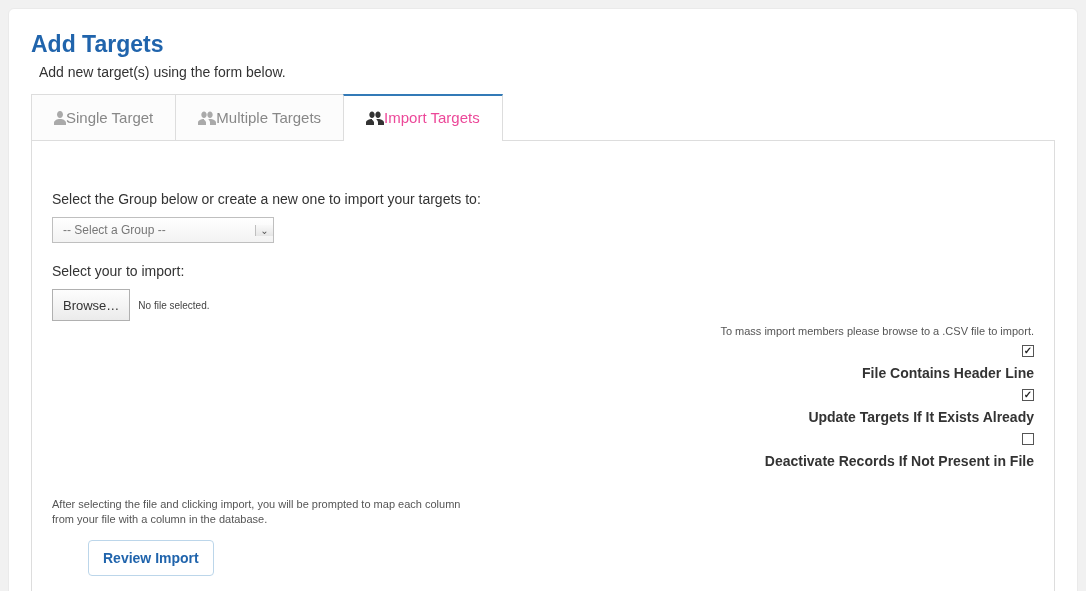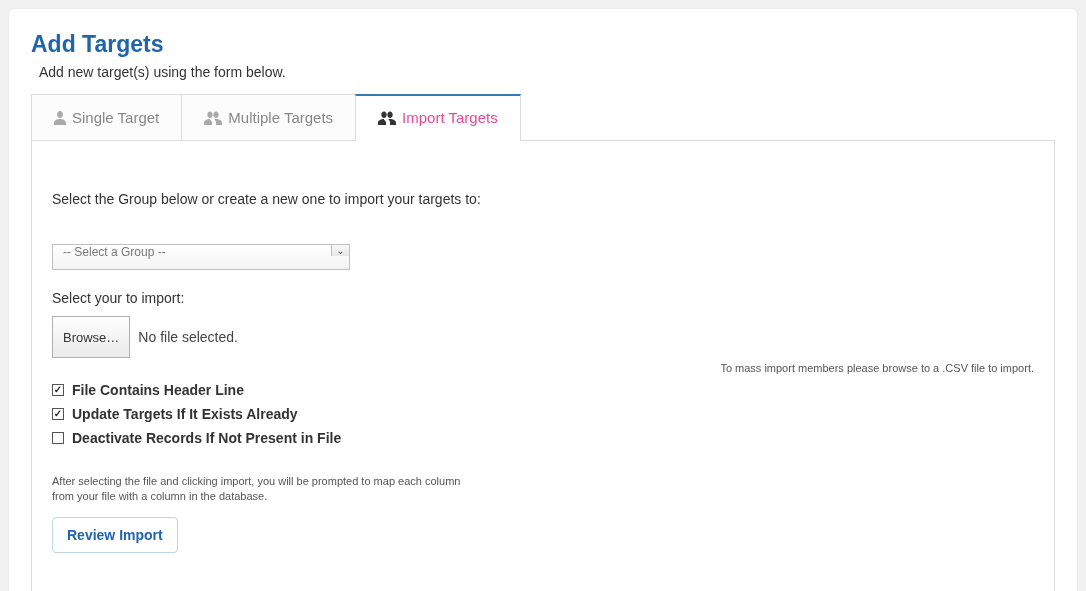--- a/index.html
+++ b/index.html
@@ -32,21 +32,21 @@
   .tabs {
     display: flex;
     border-bottom: 1px solid #ddd;
     margin-bottom: -1px;
     position: relative;
     z-index: 2;
   }
   .tab {
     display: flex;
     align-items: center;
-    gap: 6px;
+    gap: 0;
     padding: 14px 22px;
     border: 1px solid #ddd;
     border-bottom: none;
     background: #fff;
     color: #888;
     font-size: 15px;
     cursor: pointer;
     position: relative;
     margin-right: -1px;
   }
@@ -81,27 +81,26 @@
   .field-label {
     font-size: 14px;
     color: #333;
     margin-bottom: 10px;
     margin-top: 20px;
   }
   .field-label.first { margin-top: 24px; }
 
   .select-wrap {
     display: inline-flex;
-    align-items: flex-start;
+    align-items: center;
     border: 1px solid #bfbfbf;
     background: linear-gradient(#fff,#f3f3f3);
-    width: 298px;
+    width: 222px;
     height: 26px;
     font-size: 12px;
-    margin-top: 27px;
   }
   .select-text {
     flex: 1;
     padding: 0 10px;
     color: #777;
     display: flex;
     align-items: center;
   }
   .select-arrow {
     width: 18px;
@@ -120,37 +119,38 @@
     gap: 8px;
     margin-bottom: 4px;
   }
   .browse-btn {
     border: 1px solid #b0b0b0;
     background: linear-gradient(#fdfdfd,#ebebeb);
     padding: 2px 10px;
     font-size: 13px;
     cursor: pointer;
     color: #333;
-    height: 42px;
+    height: 32px;
   }
   .file-status {
-    font-size: 14px;
+    font-size: 10px;
     color: #444;
   }
   .hint {
     font-size: 11px;
     color: #555;
     margin-bottom: 6px;
     text-align: right;
   }
   .cb-row {
     display: flex;
-    align-items: center;
+    align-items: flex-end;
     gap: 8px;
     margin-top: 8px;
+    flex-direction: column;
   }
   .cb {
     width: 12px;
     height: 12px;
     border: 1px solid #555;
     display: flex;
     align-items: center;
     justify-content: center;
     cursor: pointer;
     font-size: 10px;
@@ -178,20 +178,21 @@
   .review-btn {
     margin-top: 12px;
     border: 1px solid #bcd6ea;
     background: #fff;
     color: #2064ac;
     font-weight: 700;
     padding: 9px 14px;
     font-size: 14px;
     border-radius: 4px;
     cursor: pointer;
+    margin-left: 36px;
   }
 </style>
 </head>
 <body>
 
 <div class="page">
 
   <div class="page-title">Add Targets</div>
   <div class="page-sub">Add new target(s) using the form below.</div>
 

